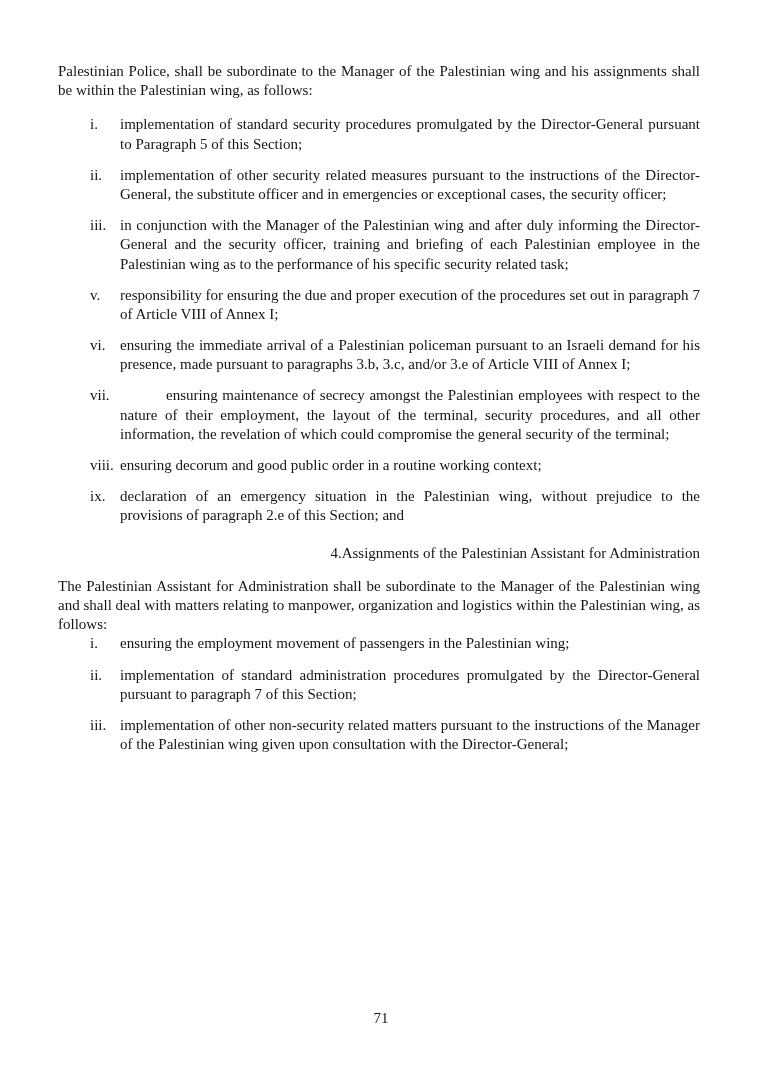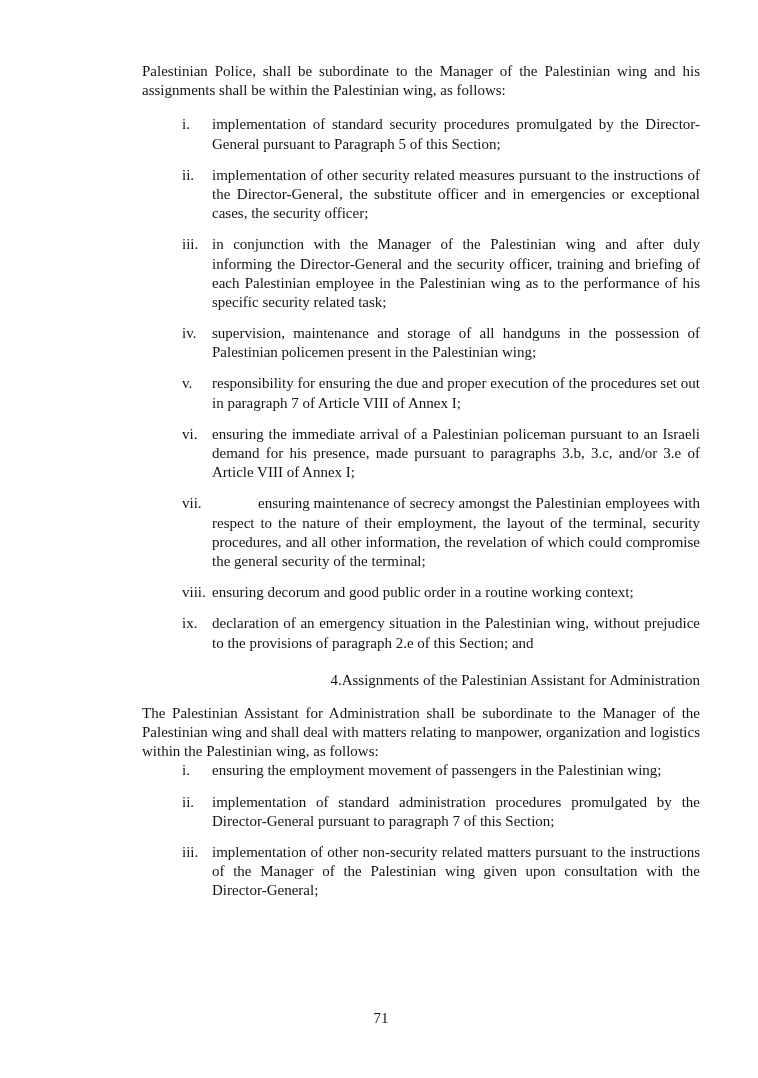--- a/index.html
+++ b/index.html
@@ -16,31 +16,31 @@
     color: #141414;
     font-size: 15px;
     line-height: 1.28;
   }
   .page {
     position: absolute;
     top: 0; left: 0;
     width: 758px;
     height: 1078px;
     box-sizing: border-box;
-    padding: 62px 58px 0 120px;
+    padding: 62px 58px 0 36px;
   }
   .intro {
     margin: 0 0 15px 22px;
     text-align: justify;
   }
   .list {
     margin: 0 0 0 46px;
   }
   .item {
-    margin: 0 0 12px 16px;
+    margin: 0 0 12px 8px;
     padding-left: 30px;
     text-indent: -30px;
     text-align: justify;
   }
   .marker {
     display: inline-block;
     min-width: 30px;
     text-indent: 0;
   }
   .vii-gap {
@@ -75,21 +75,20 @@
 <body>
 
 <div class="page">
 
   <p class="intro">Palestinian  Police, shall be subordinate to the Manager of the Palestinian wing and his assignments shall be within the Palestinian wing, as follows:</p>
 
   <div class="list">
     <p class="item"><span class="marker">i.</span><span>implementation  of  standard  security procedures promulgated by the Director-General pursuant to Paragraph 5 of this Section;</span></p>
     <p class="item"><span class="marker">ii.</span><span>implementation  of  other security related measures pursuant to the instructions of  the  Director-General,  the  substitute  officer  and  in  emergencies  or exceptional cases, the security officer;</span></p>
     <p class="item"><span class="marker">iii.</span><span>in  conjunction  with  the  Manager  of  the  Palestinian  wing  and  after  duly informing  the  Director-General  and  the security officer, training and briefing of  each  Palestinian  employee in the Palestinian wing as to the performance of his specific security related task;</span></p>
-    <p class="item"><span class="marker">iv.</span><span>supervision,  maintenance  and  storage  of  all  handguns  in  the possession of Palestinian policemen present in the Palestinian wing;</span></p>
     <p class="item"><span class="marker">v.</span><span>responsibility  for  ensuring  the due and proper execution of the procedures set out in paragraph 7 of Article VIII of Annex I;</span></p>
     <p class="item"><span class="marker">vi.</span><span>ensuring the immediate arrival of a Palestinian policeman pursuant to an Israeli demand  for  his  presence,   made pursuant to paragraphs 3.b, 3.c, and/or 3.e of Article VIII of Annex I;</span></p>
     <p class="item"><span class="marker">vii.</span><span class="vii-gap"></span><span>ensuring  maintenance  of  secrecy  amongst  the Palestinian employees with  respect  to  the  nature  of  their  employment,  the  layout of the terminal, security  procedures,  and  all  other  information, the revelation of which could compromise the general security of the terminal;</span></p>
     <p class="item"><span class="marker">viii.</span><span>ensuring decorum and good public order in a routine working context;</span></p>
     <p class="item"><span class="marker">ix.</span><span>declaration  of  an  emergency  situation   in  the  Palestinian  wing,  without prejudice to the provisions of paragraph 2.e of this Section; and</span></p>
   </div>
 
   <p class="section-heading"><span class="section-number">4.</span><span>Assignments of the Palestinian Assistant for Administration</span></p>
 
   <p class="section-paragraph">The  Palestinian  Assistant  for  Administration  shall  be subordinate to the Manager of the  Palestinian  wing  and  shall   deal  with matters relating to manpower, organization and logistics within the Palestinian wing, as follows:</p>

